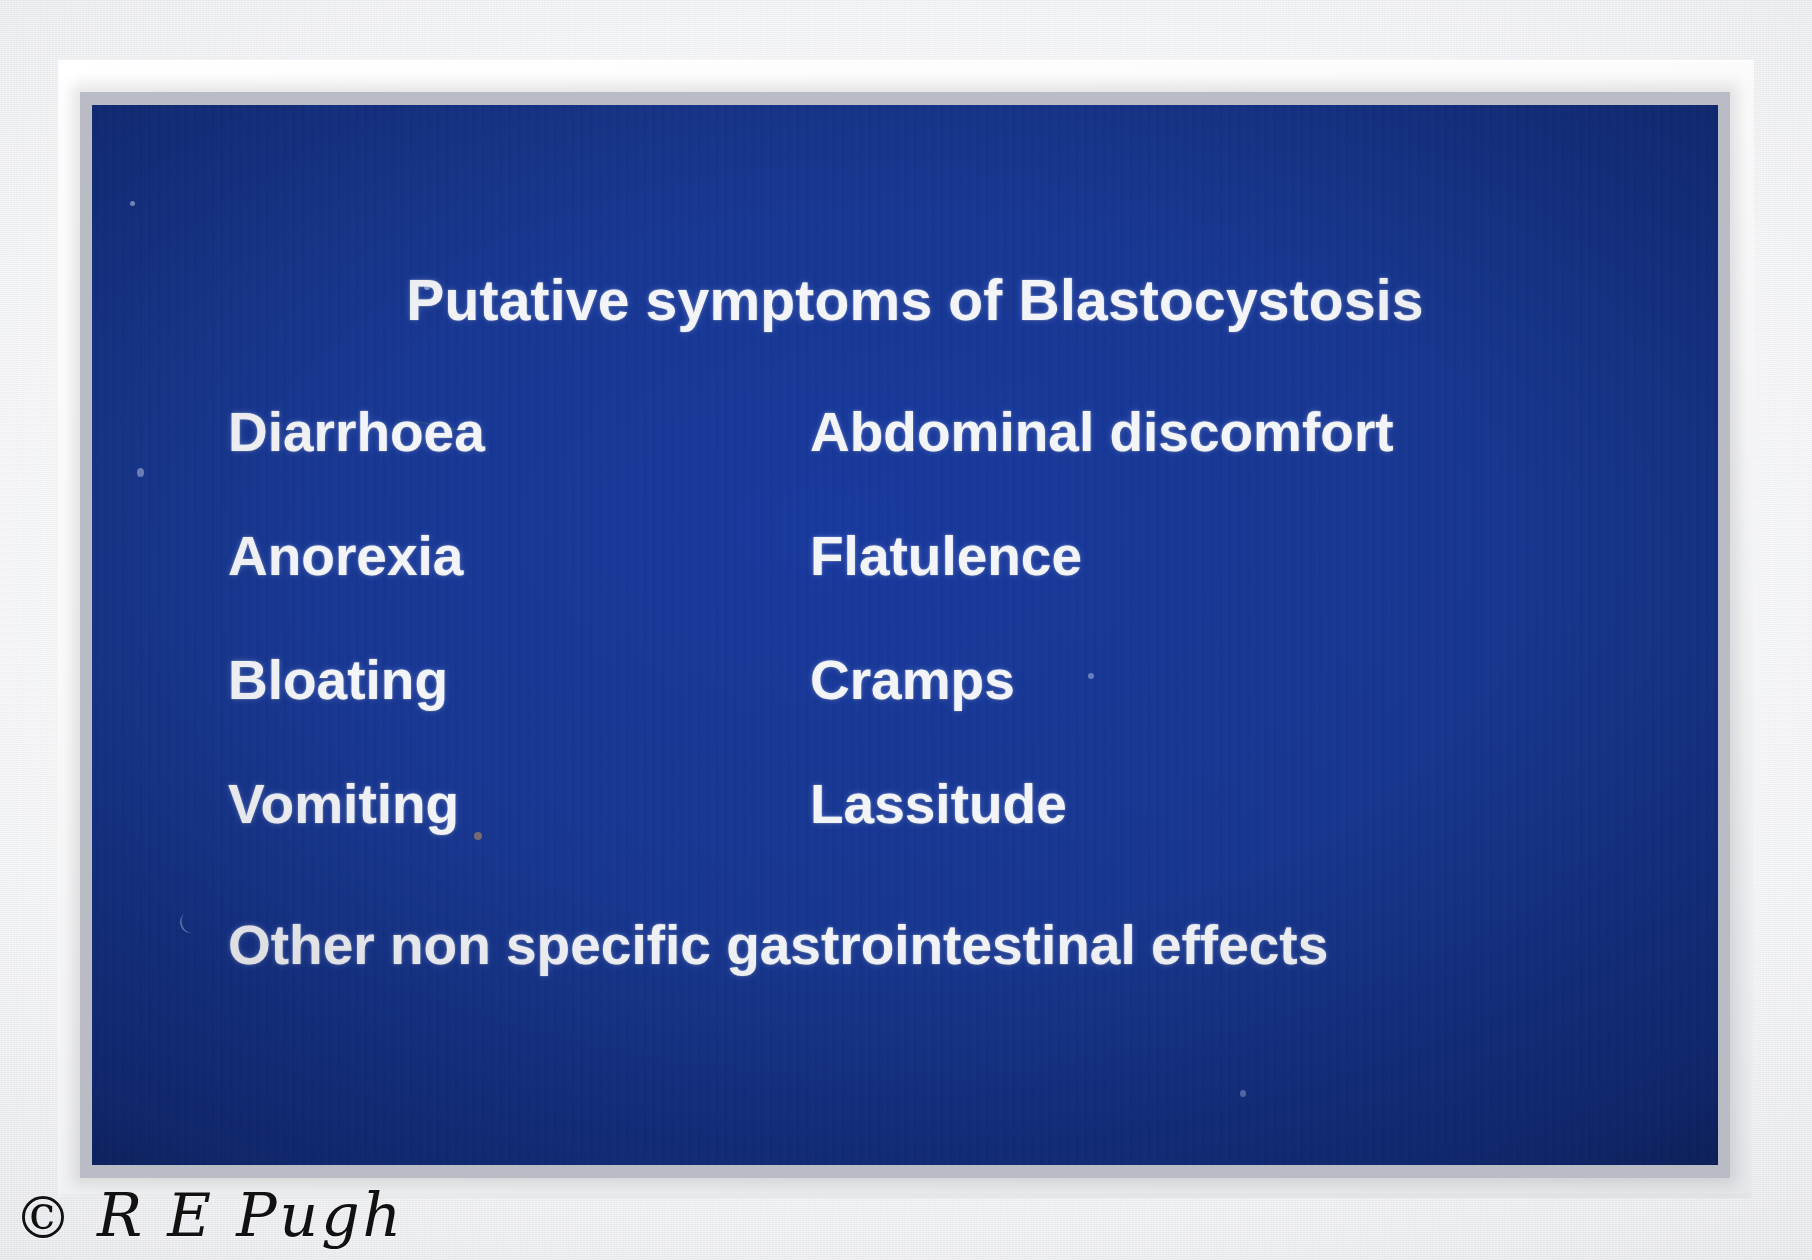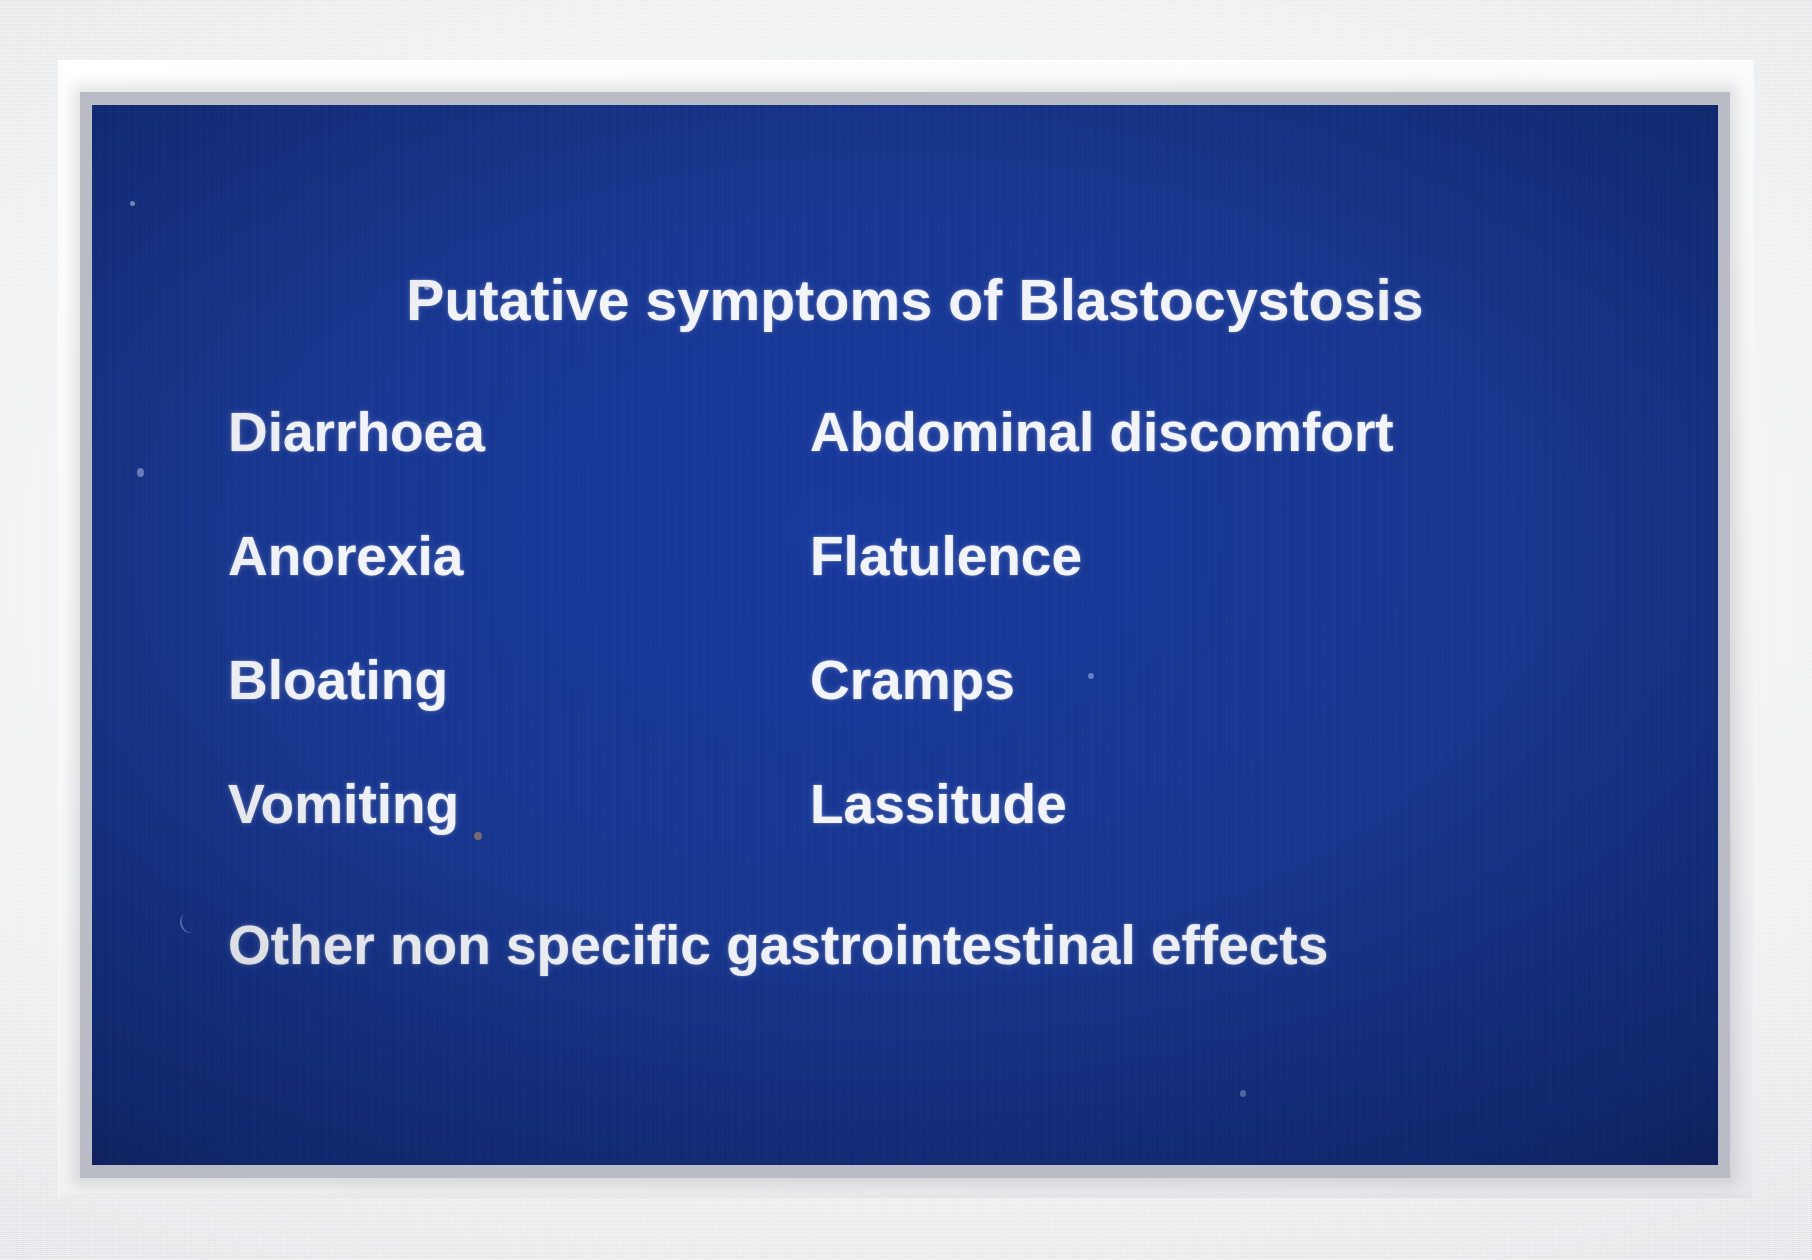--- a/index.html
+++ b/index.html
@@ -226,14 +226,18 @@
 
       </div>
 
       <div class="footnote">Other non specific gastrointestinal effects</div>
 
     </div>
 
     <div class="slide-vignette"></div>
   </div>
 
+  <div class="watermark">
+    <span class="wm-c">©</span>
+    <span>R E Pugh</span>
+  </div>
 
 </div>
 
 </body></html>

